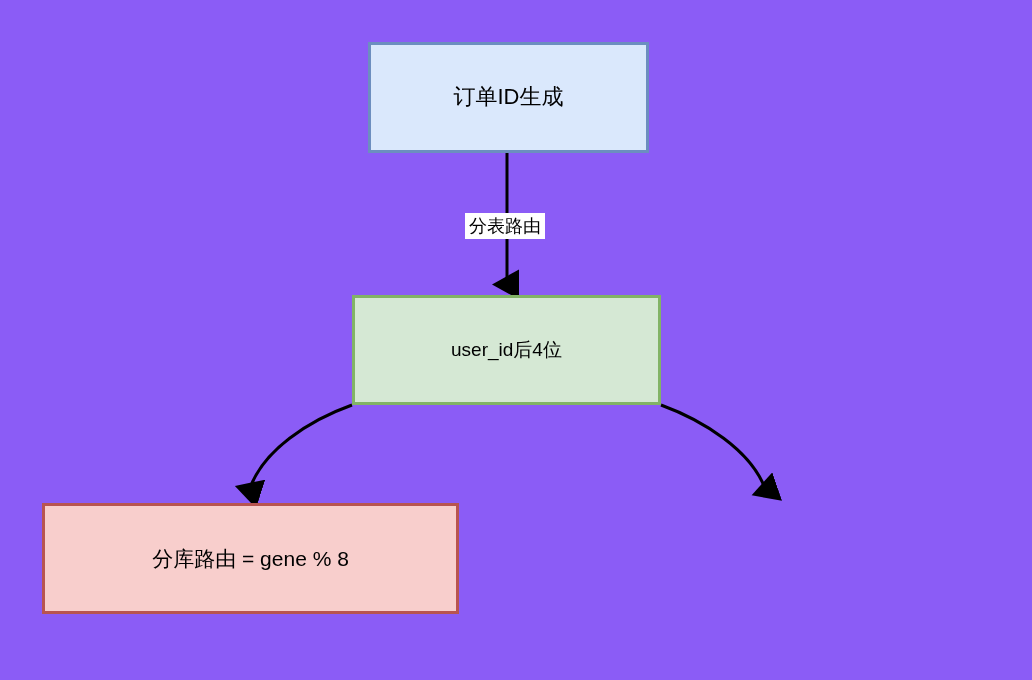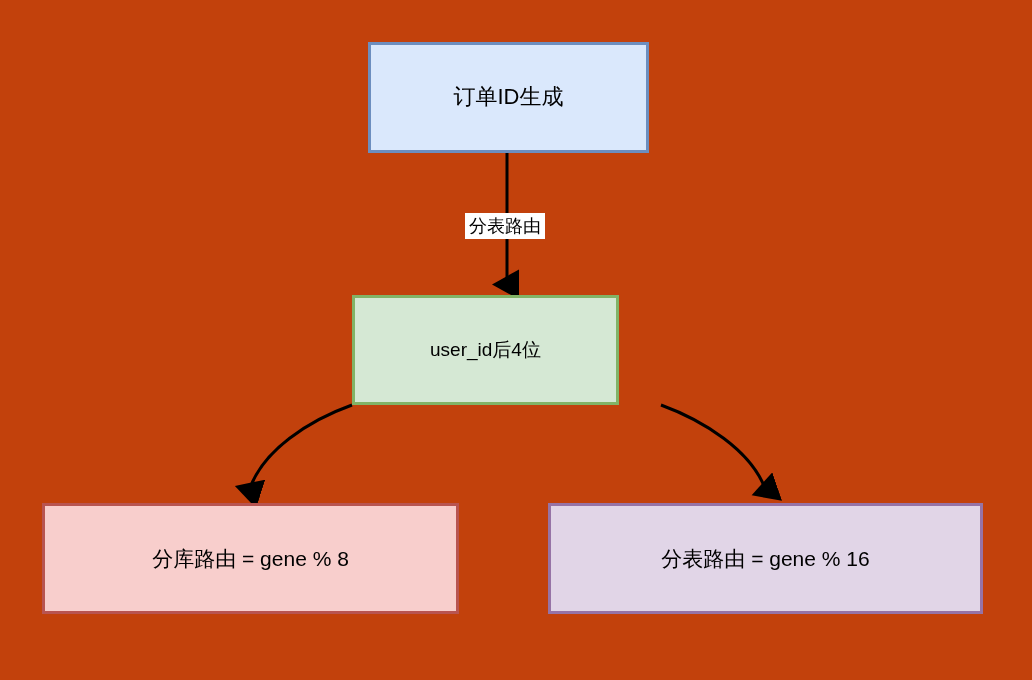--- a/index.html
+++ b/index.html
@@ -10,21 +10,21 @@
   body {
     width: 1032px;
     height: 680px;
     font-family: "Liberation Sans", "DejaVu Sans", sans-serif;
     overflow: hidden;
   }
   #canvas {
     position: relative;
     width: 1032px;
     height: 680px;
-    background: #c2410c;
+    background: #8b5cf6;
   }
   #edge-layer {
     position: absolute;
     left: 0;
     top: 0;
     width: 1032px;
     height: 680px;
     pointer-events: none;
   }
   .node {
@@ -50,21 +50,21 @@
     top: 42px;
     width: 281px;
     height: 111px;
     background: #dae8fc;
     border-color: #6c8ebf;
     font-size: 22px;
   }
   #node-user-id {
     left: 352px;
     top: 295px;
-    width: 267px;
+    width: 309px;
     height: 110px;
     background: #d5e8d4;
     border-color: #82b366;
     font-size: 19px;
     justify-content: center;
   }
   #node-db-route {
     left: 42px;
     top: 503px;
     width: 417px;
@@ -129,19 +129,16 @@
   </div>
 
   <div class="node" id="node-user-id">
     <span class="node-label">user_id后4位</span>
   </div>
 
   <div class="node" id="node-db-route">
     <span class="node-label">分库路由 = gene % 8</span>
   </div>
 
-  <div class="node" id="node-table-route">
-    <span class="node-label">分表路由 = gene % 16</span>
-  </div>
 
   <div class="edge-label" id="edge-label-gene">分表路由</div>
 
 </div>
 
 </body></html>

